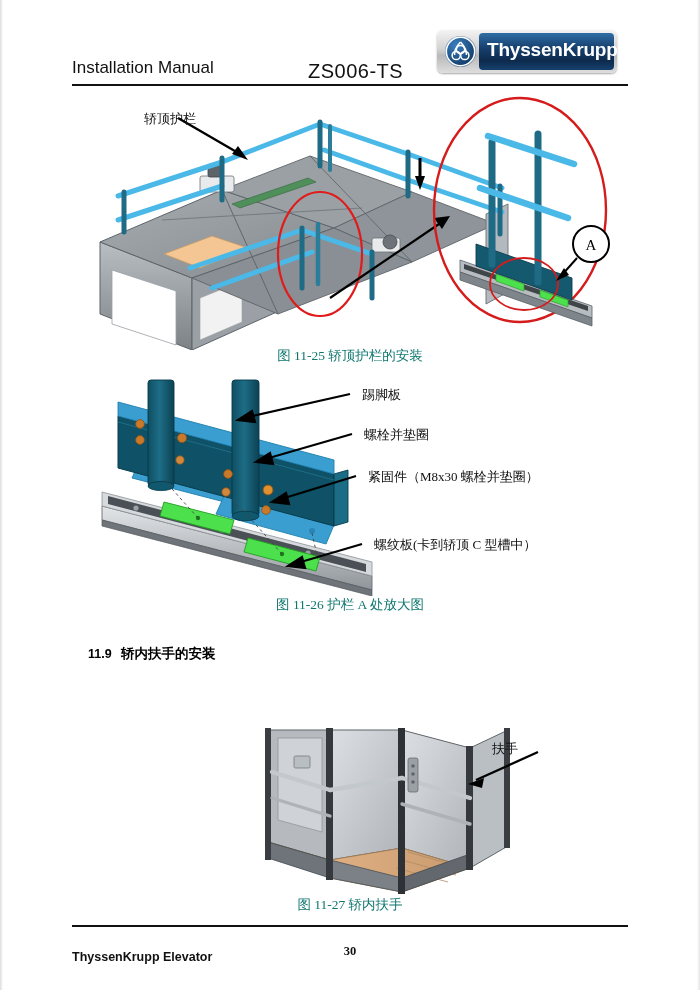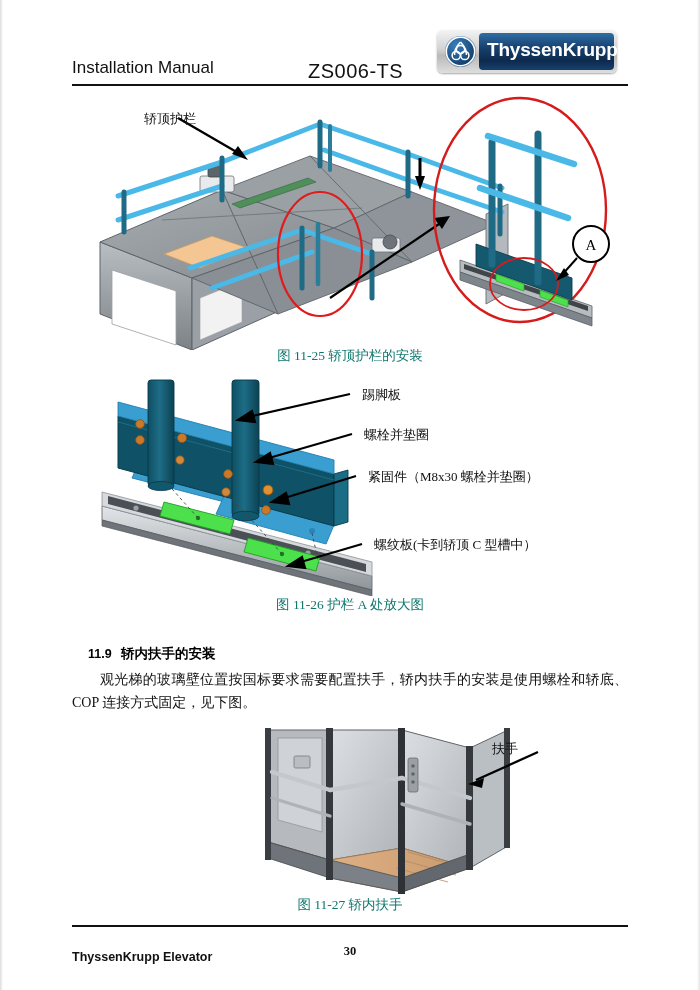--- a/index.html
+++ b/index.html
@@ -292,21 +292,20 @@
     <div class="lbl" style="left:296px;top:90px;">紧固件（M8x30 螺栓并垫圈）</div>
     <div class="lbl" style="left:302px;top:158px;">螺纹板(卡到轿顶 C 型槽中）</div>
 
     <div class="cap" style="top:218px;">图 11-26 护栏 A 处放大图</div>
   </div>
 
   <div class="sec-h">
     <b>11.9</b>
     <span style="margin-left:6px;font-weight:bold;">轿内扶手的安装</span>
   </div>
-  <div class="para">观光梯的玻璃壁位置按国标要求需要配置扶手，轿内扶手的安装是使用螺栓和轿底、COP 连接方式固定，见下图。</div>
 
   <div class="fig" style="left:72px;top:728px;width:556px;height:190px;">
     <svg width="556" height="168" viewBox="0 0 556 168">
       <defs>
         <linearGradient id="glass" x1="0" y1="0" x2="1" y2="1">
           <stop offset="0" stop-color="#d8dbdf" stop-opacity="0.9"></stop>
           <stop offset="1" stop-color="#a7acb1" stop-opacity="0.9"></stop>
         </linearGradient>
         <linearGradient id="wood" x1="0" y1="0" x2="1" y2="0">
           <stop offset="0" stop-color="#e6b98c"></stop>

